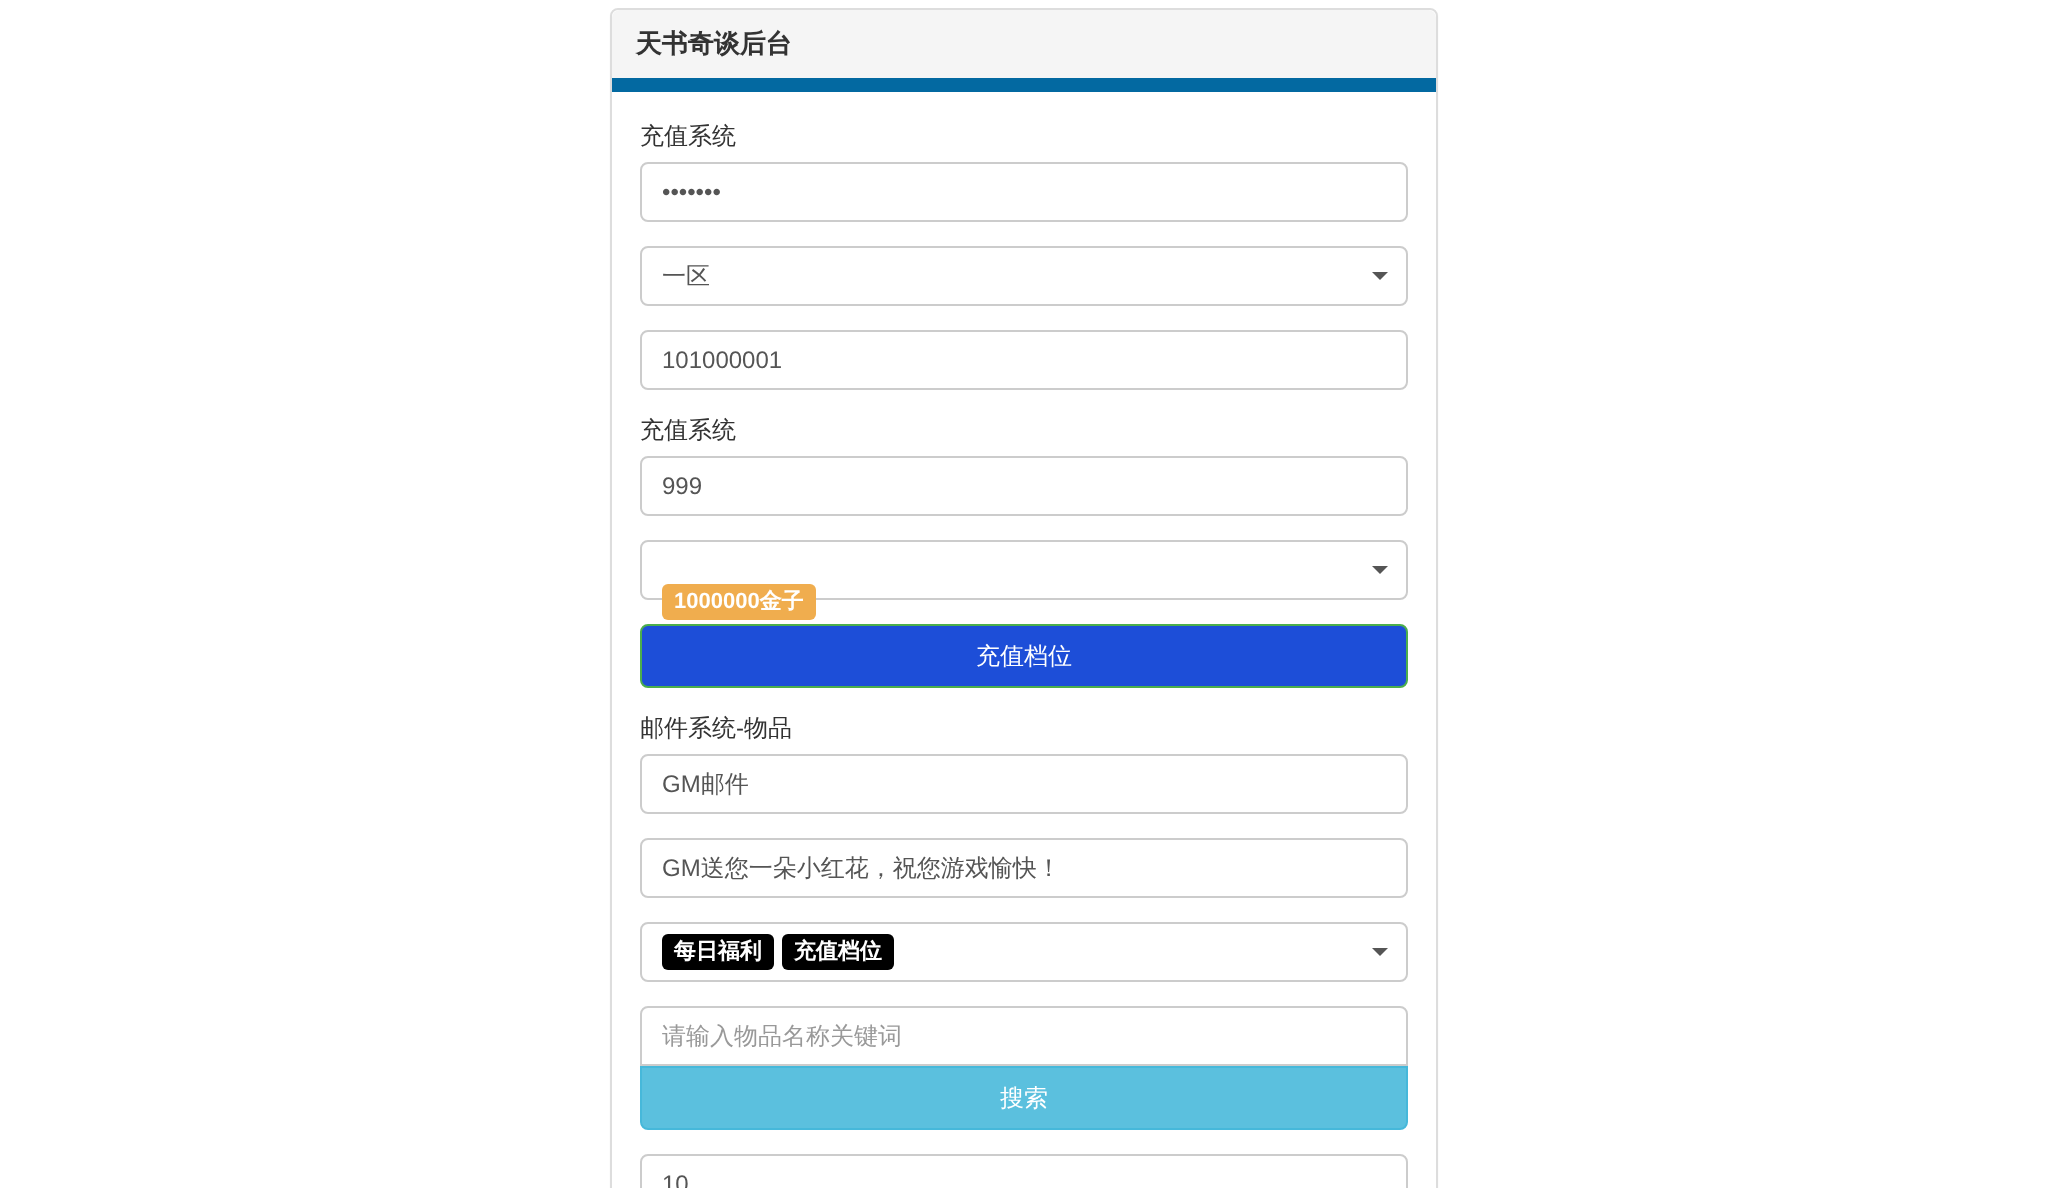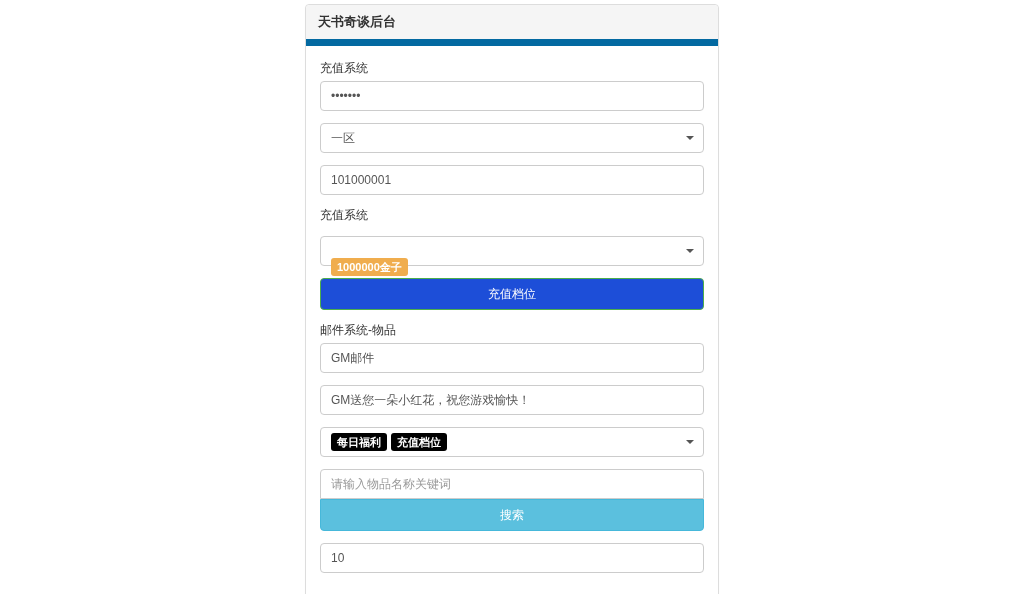--- a/index.html
+++ b/index.html
@@ -135,20 +135,21 @@
           <span class="caret"></span>
         </div>
       </div>
     </div>
     <div class="form-group">
       <input type="text" class="form-control" value="101000001" style="">
     </div>
 
     <div class="form-group">
       <label class="section-label">充值系统</label>
+      <input type="text" class="form-control" value="999" style="">
     </div>
     <div class="form-group">
       <div class="bs-select">
         <div class="bs-select-btn">
           <span class="bs-label lbl-warning">1000000金子</span>
           <span class="caret"></span>
         </div>
       </div>
     </div>
     <div class="form-group">

